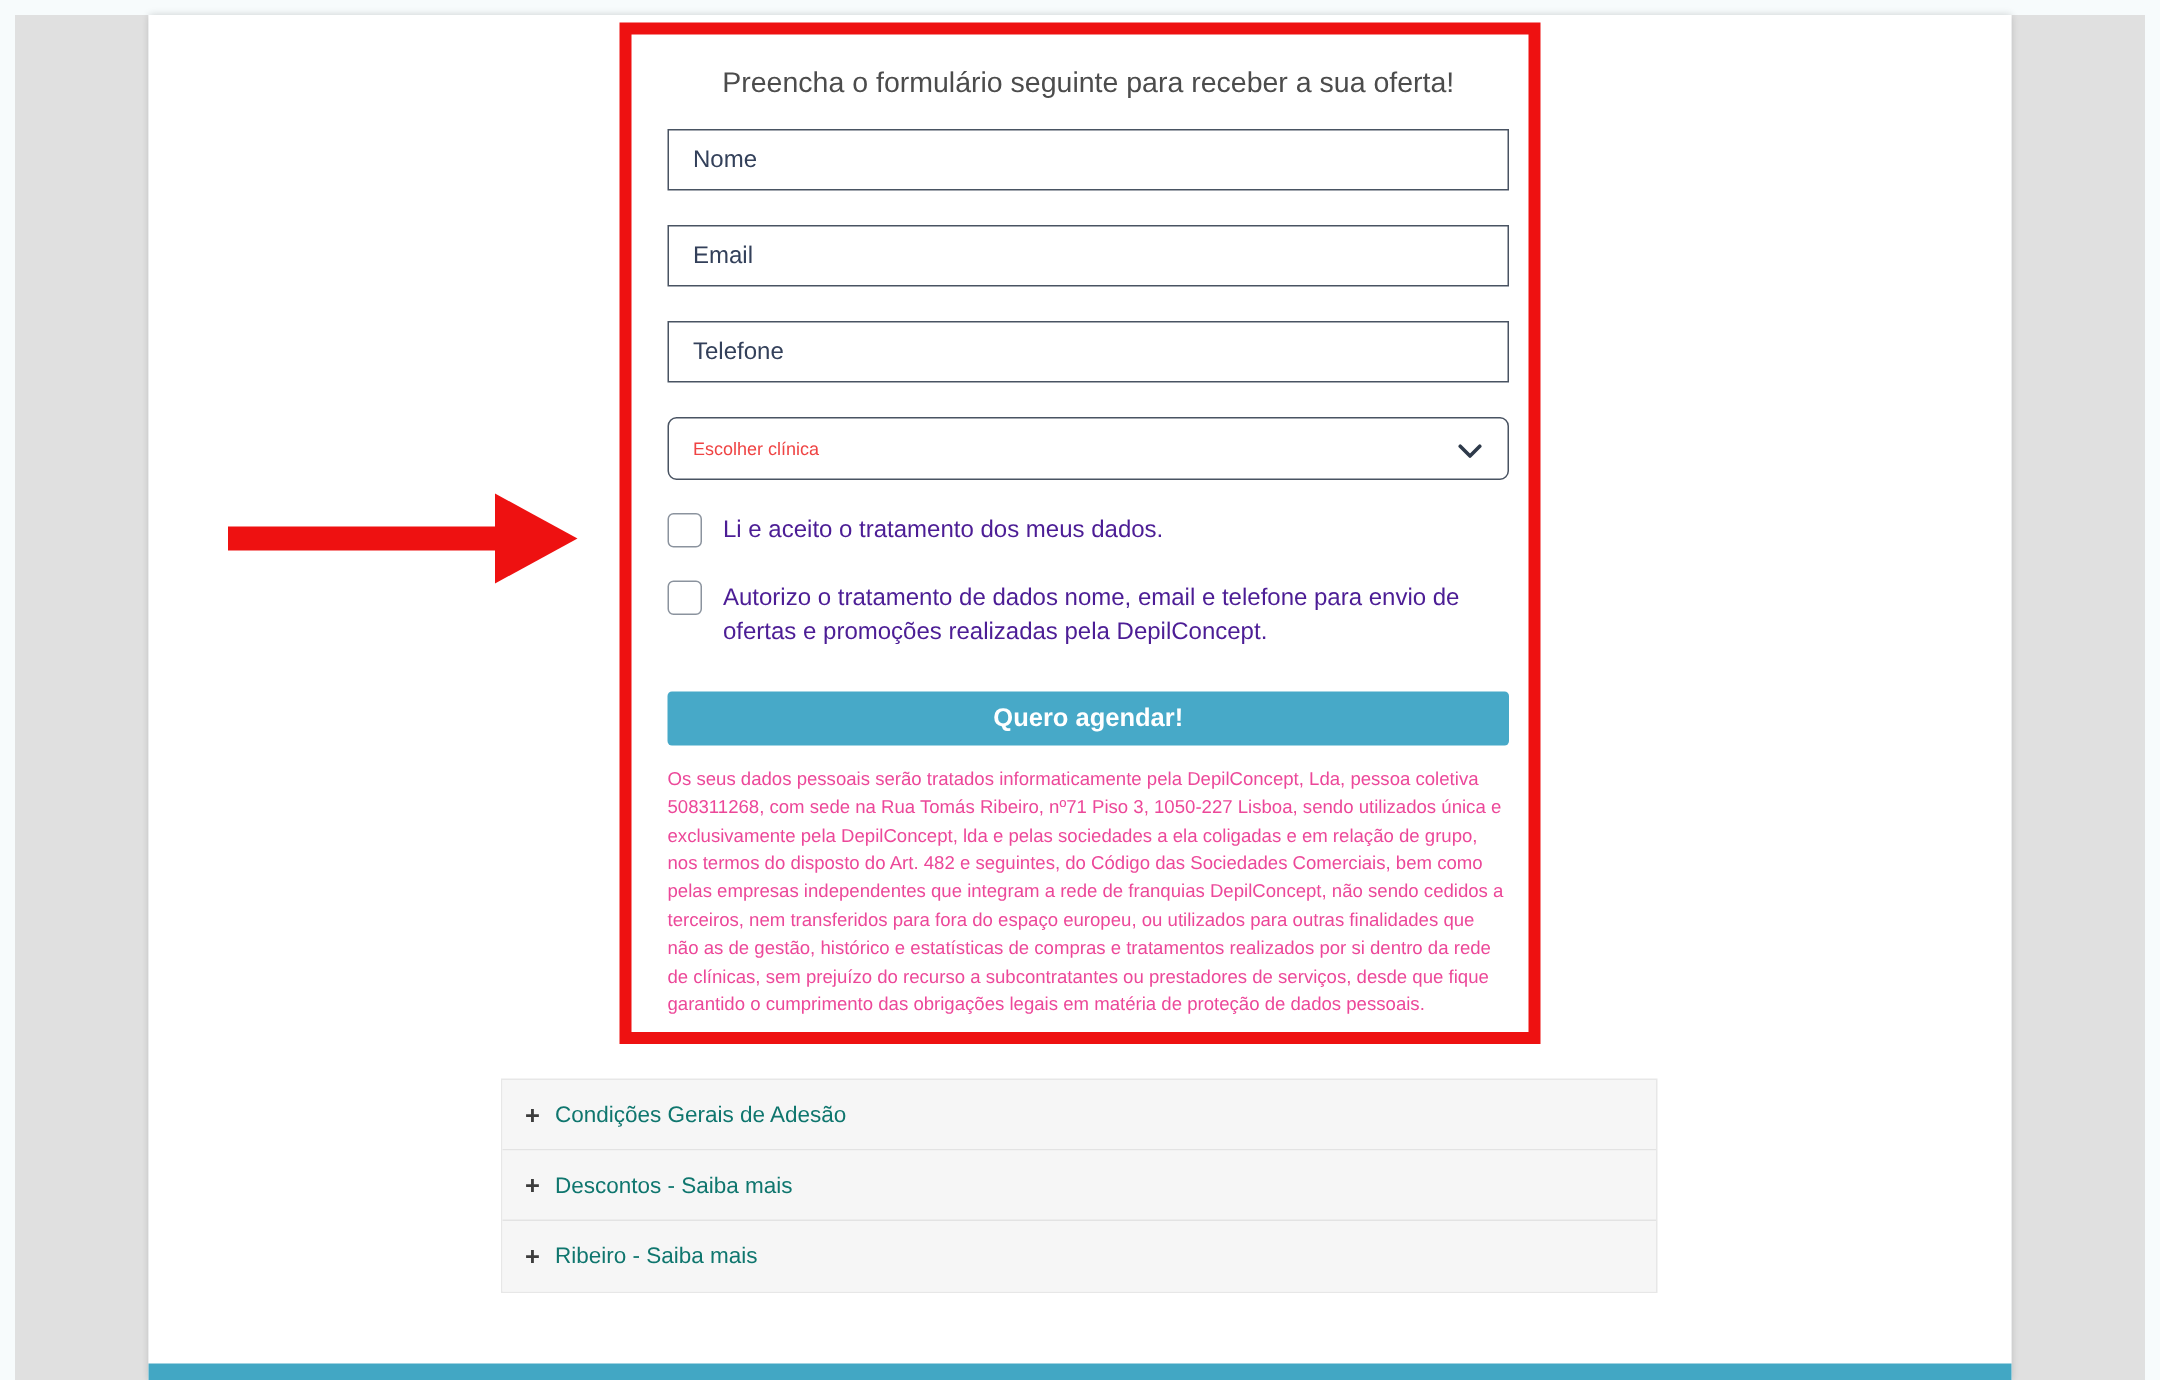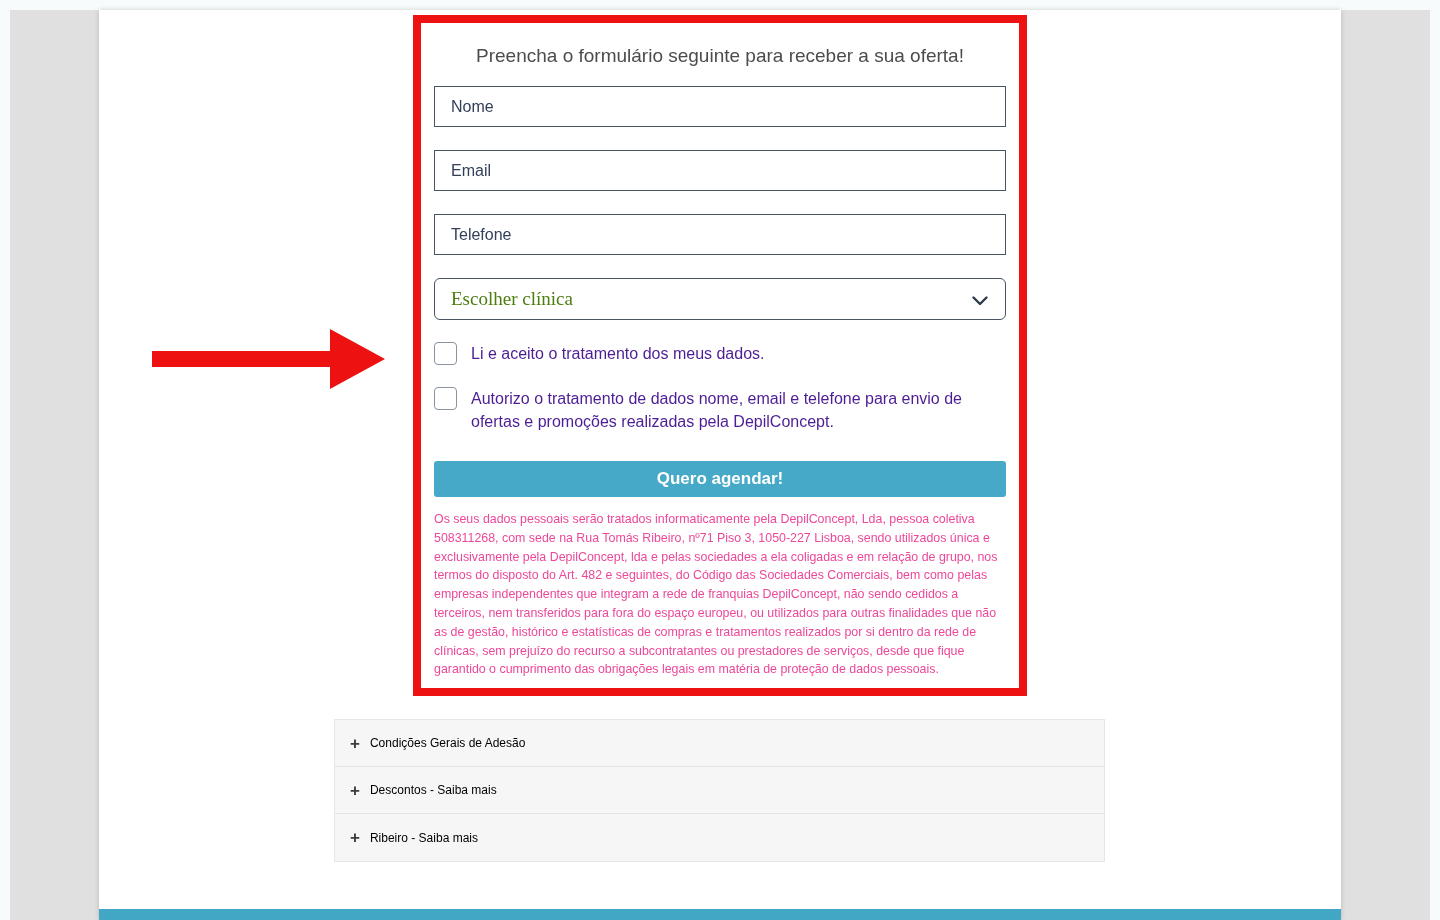--- a/index.html
+++ b/index.html
@@ -25,21 +25,21 @@
     background: #ffffff;
     box-shadow: 0 0 5px rgba(0,0,0,0.18);
   }
 
   
   .form-frame {
     position: absolute; left: 314px; top: 5px;
     width: 614px; height: 681px;
     border: 8px solid #ee1111;
     background: #ffffff;
-    padding: 14px 13px 0 13px;
+    padding: 14px 13px 0 24px;
   }
 
   .form-title {
     margin-top: 8px;
     text-align: center;
     font-size: 19px;
     font-weight: 400;
     color: #4c4c4c;
   }
 
@@ -64,23 +64,22 @@
     display: flex; align-items: center;
     width: 100%; height: 42px;
     margin-top: 23px;
     border: 1px solid #495362;
     border-radius: 6px;
     padding: 0 16px;
     background: #ffffff;
     cursor: pointer;
   }
   .select-box .select-value {
-    font-size: 19px;
-    color: #4d7c0f;
-    font-family: Liberation Serif, serif;
+    font-size: 12px;
+    color: #ef4444;
   }
   .select-box svg { position: absolute; right: 17px; top: 17px; }
 
   .check-row {
     display: flex;
     align-items: flex-start;
     margin-top: 22px;
     gap: 14px;
   }
   .checkbox {
@@ -149,22 +148,22 @@
   }
   .accordion-item:last-child { border-bottom: none; }
   .plus-icon {
     font-size: 17px;
     font-weight: 700;
     color: #3c3c3c;
     margin-right: 10px;
     line-height: 1;
   }
   .accordion-label {
-    font-size: 12px;
-    color: #000000;
+    font-size: 15px;
+    color: #0f766e;
   }
 
   
   .footer-bar {
     position: absolute; left: 0; top: 899px;
     width: 1242px; height: 11px;
     background: #42a7c4;
   }
 </style>
 </head>

